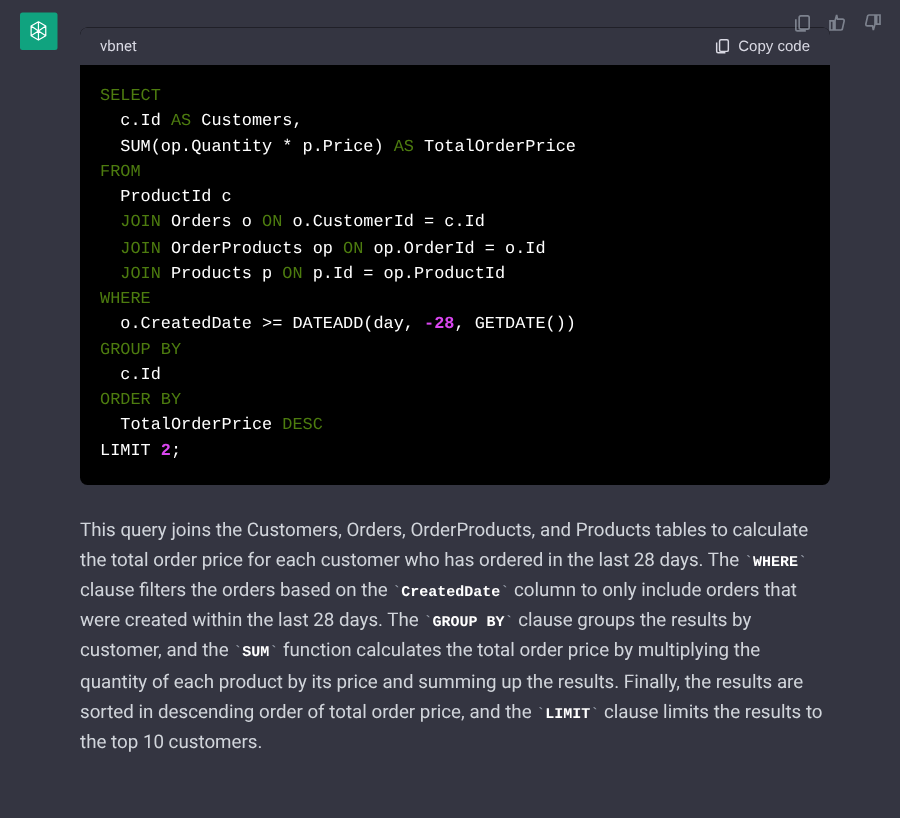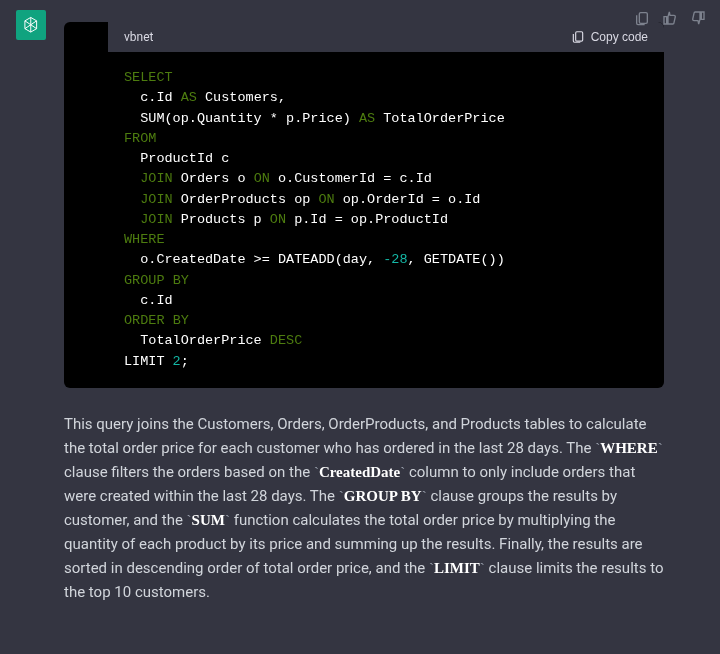--- a/index.html
+++ b/index.html
@@ -54,21 +54,20 @@
       font-size: 15px;
       line-height: 1.6;
       color: #d1d5db;
       margin-bottom: 14px;
     }
     .code-block {
       background: #000;
       border-radius: 6px;
       overflow: hidden;
       margin: 14px 0 24px 0;
-      padding-left: 44px;
     }
     .code-hdr {
       background: #343541;
       padding: 8px 16px;
       display: flex;
       justify-content: space-between;
       align-items: center;
       font-size: 12px;
       color: #d9d9e3;
     }
@@ -84,24 +83,24 @@
     .copy-btn svg { width: 14px; height: 14px; }
     .code-body {
       padding: 16px;
       font-family: "SFMono-Regular", Consolas, "Liberation Mono", Menlo, monospace;
       font-size: 13.5px;
       line-height: 1.5;
       white-space: pre;
       color: #fff;
     }
     .kw { color: #4d7c0f; }
-    .num { color: #14b8a6; }
+    .num { color: #d946ef; font-weight: bold; }
     .inline-code {
-      font-family: Liberation Serif, serif;
-      font-size: 15px;
+      font-family: Liberation Mono, monospace;
+      font-size: 12px;
       font-weight: 700;
       color: #fff;
     }
     .tick { color: #9ca3af; font-weight: 400; }
   </style>
 </head>
 <body>
 
 <div class="message">
   <div class="avatar">

